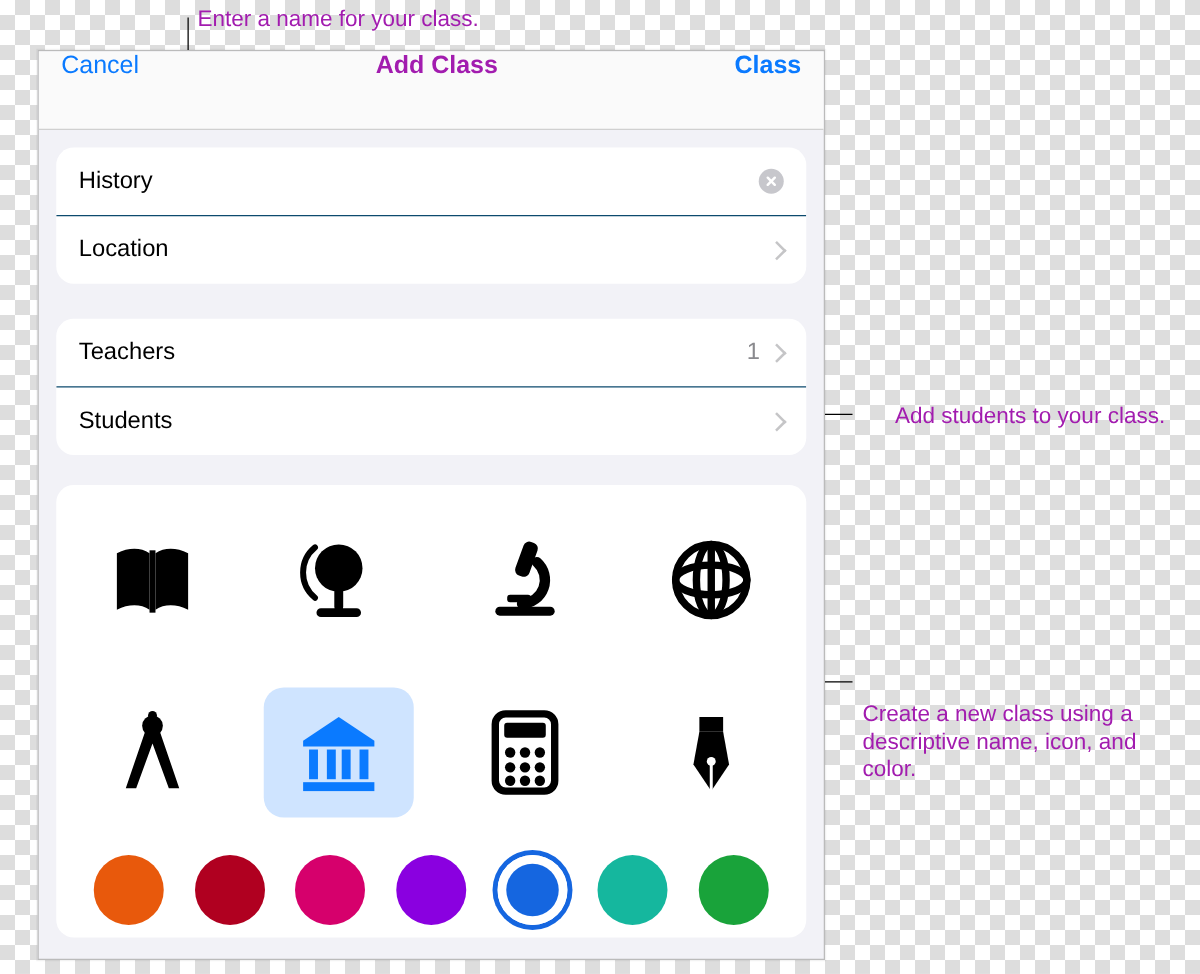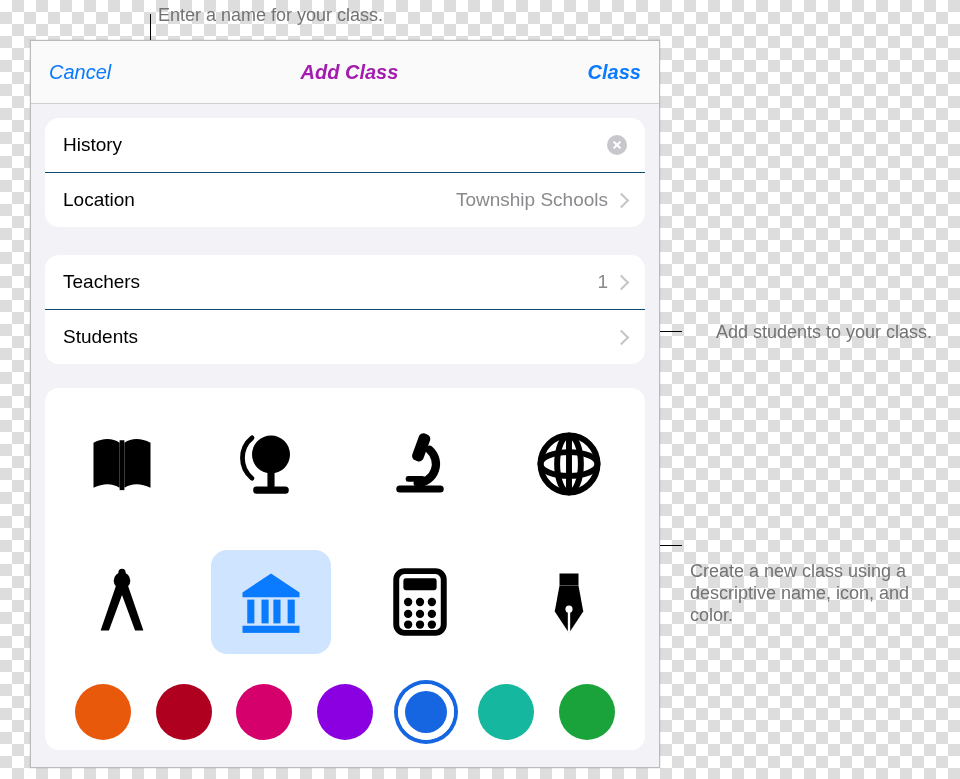--- a/index.html
+++ b/index.html
@@ -26,26 +26,25 @@
     width: 628px;
     height: 726px;
     background: #f2f2f7;
     border: 1px solid #bbb;
     box-shadow: 0 0 0 1px rgba(0,0,0,0.05);
     overflow: hidden;
   }
   .navbar {
     height: 62px;
     display: flex;
-    align-items: center;
+    align-items: flex-start;
     justify-content: space-between;
     padding: 0 18px;
     background: #fafafa;
     border-bottom: 1px solid #d0d0d0;
-    font-style: italic;
   }
   .nav-btn {
     color: #0a7aff;
     font-size: 20px;
   }
   .nav-title {
     font-size: 20px;
     font-weight: 600;
     color: #a21caf;
   }
@@ -155,21 +154,21 @@
     border-radius: 50%;
     margin: 7px;
     background: currentColor;
   }
 
   
   .callout {
     position: absolute;
     font-size: 18px;
     line-height: 22px;
-    color: #737373;
+    color: #a21caf;
   }
   .callout-line {
     position: absolute;
     background: #000;
   }
 </style>
 </head>
 <body>
 <div class="stage">
 
@@ -197,21 +196,20 @@
   </div>
 
   <div class="group">
     <div class="row">
       <span class="label">History</span>
       <span class="clear-dot"></span>
     </div>
     <div class="row">
       <span class="label">Location</span>
       <span class="value">
-        <span>Township Schools</span>
         <span class="chevron"></span>
       </span>
     </div>
   </div>
 
   <div class="group" style="margin-top:28px;">
     <div class="row">
       <span class="label">Teachers</span>
       <span class="value">
         <span>1</span>

